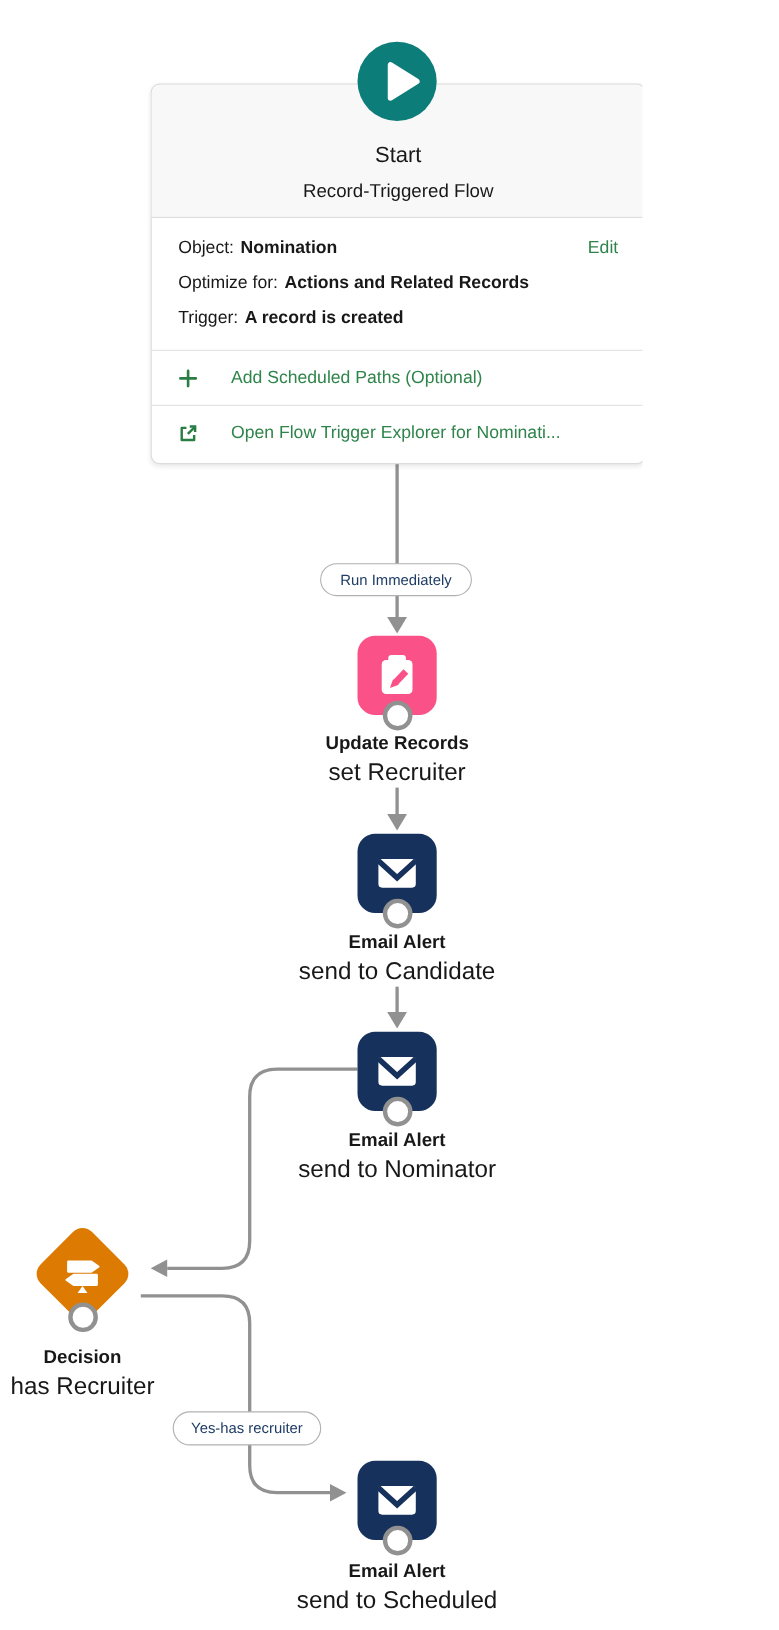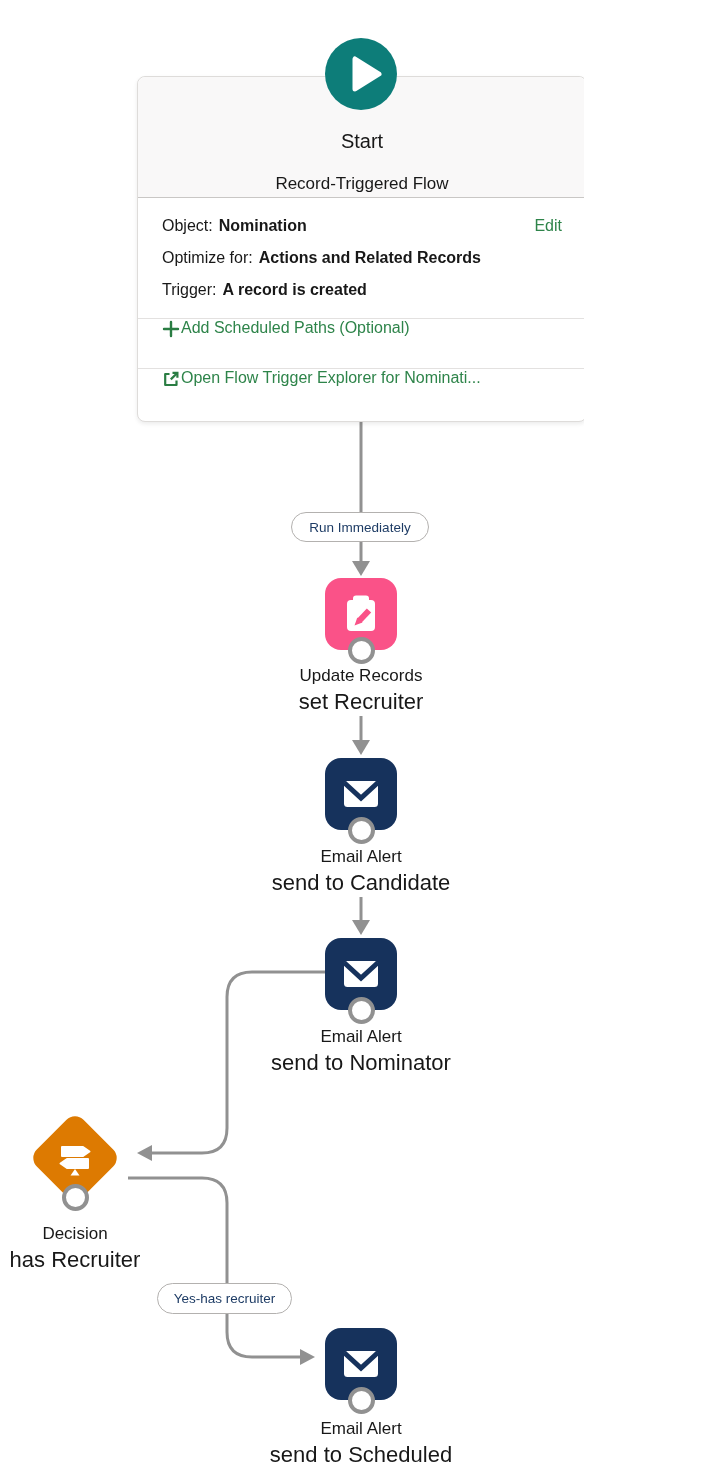--- a/index.html
+++ b/index.html
@@ -19,28 +19,28 @@
   }
   .play-circle{
     position:absolute;left:187px;top:-39px;width:72px;height:72px;border-radius:50%;
     background:#0d7d79;z-index:4;display:flex;align-items:center;justify-content:center;
   }
   .card-header{
     height:121px;background:#f9f8f8;border-bottom:1px solid #c9c7c5;
     border-radius:8px 8px 0 0;text-align:center;box-sizing:border-box;padding-top:50px;
   }
   .card-title{font-size:20px;font-weight:500;line-height:28px;color:#181818;}
-  .card-subtitle{font-size:17px;font-weight:400;line-height:26px;margin-top:16px;color:#181818;}
+  .card-subtitle{font-size:17px;font-weight:400;line-height:26px;margin-top:6px;color:#181818;}
   .card-body{position:relative;box-sizing:border-box;height:120px;padding:12px 24px;font-size:16px;}
   .kv-row{line-height:32px;white-space:nowrap;}
   .kv-label{color:#181818;}
   .kv-value{font-weight:700;color:#181818;margin-left:6px;}
   .edit-link{position:absolute;right:24px;top:12px;line-height:32px;color:#2e844a;cursor:pointer;text-decoration:none;font-size:16px;}
   .card-row{
-    display:flex;gap:0;height:50px;padding:0 23px;
+    display:flex;align-items:center;gap:29px;height:50px;padding:0 23px;
     border-top:1px solid #e3e1e0;color:#2e844a;font-size:16px;box-sizing:border-box;cursor:pointer;
   }
   .card-row .row-label{white-space:nowrap;overflow:hidden;text-overflow:ellipsis;}
 
   
   .node-icon{
     position:absolute;width:72px;height:72px;border-radius:16px;z-index:2;
     display:flex;align-items:center;justify-content:center;cursor:pointer;
   }
   .node-pink{background:#fa5288;}
@@ -50,21 +50,21 @@
     border-radius:12px;transform:rotate(45deg);z-index:2;cursor:pointer;
   }
   .diamond-icon{position:absolute;left:53px;top:1134px;z-index:3;}
   .node-circle{
     position:absolute;width:19px;height:19px;border-radius:50%;background:#fff;
     border:4px solid #919191;z-index:3;
   }
   .node-labels{
     position:absolute;z-index:2;text-align:center;background:#fff;padding:1px 6px;
   }
-  .node-title{font-size:17px;font-weight:400;line-height:26px;color:#181818;}
+  .node-title{font-size:17px;font-weight:700;line-height:26px;color:#181818;}
   .node-sub{font-size:22px;font-weight:400;line-height:26px;color:#181818;}
 
   
   .pill{
     position:absolute;z-index:3;background:#fff;border:1px solid #b3b1af;border-radius:16px;
     display:flex;align-items:center;justify-content:center;
     font-size:13.5px;color:#1e3c65;cursor:pointer;box-sizing:border-box;margin-top:27px;
   }
 </style>
 </head>

